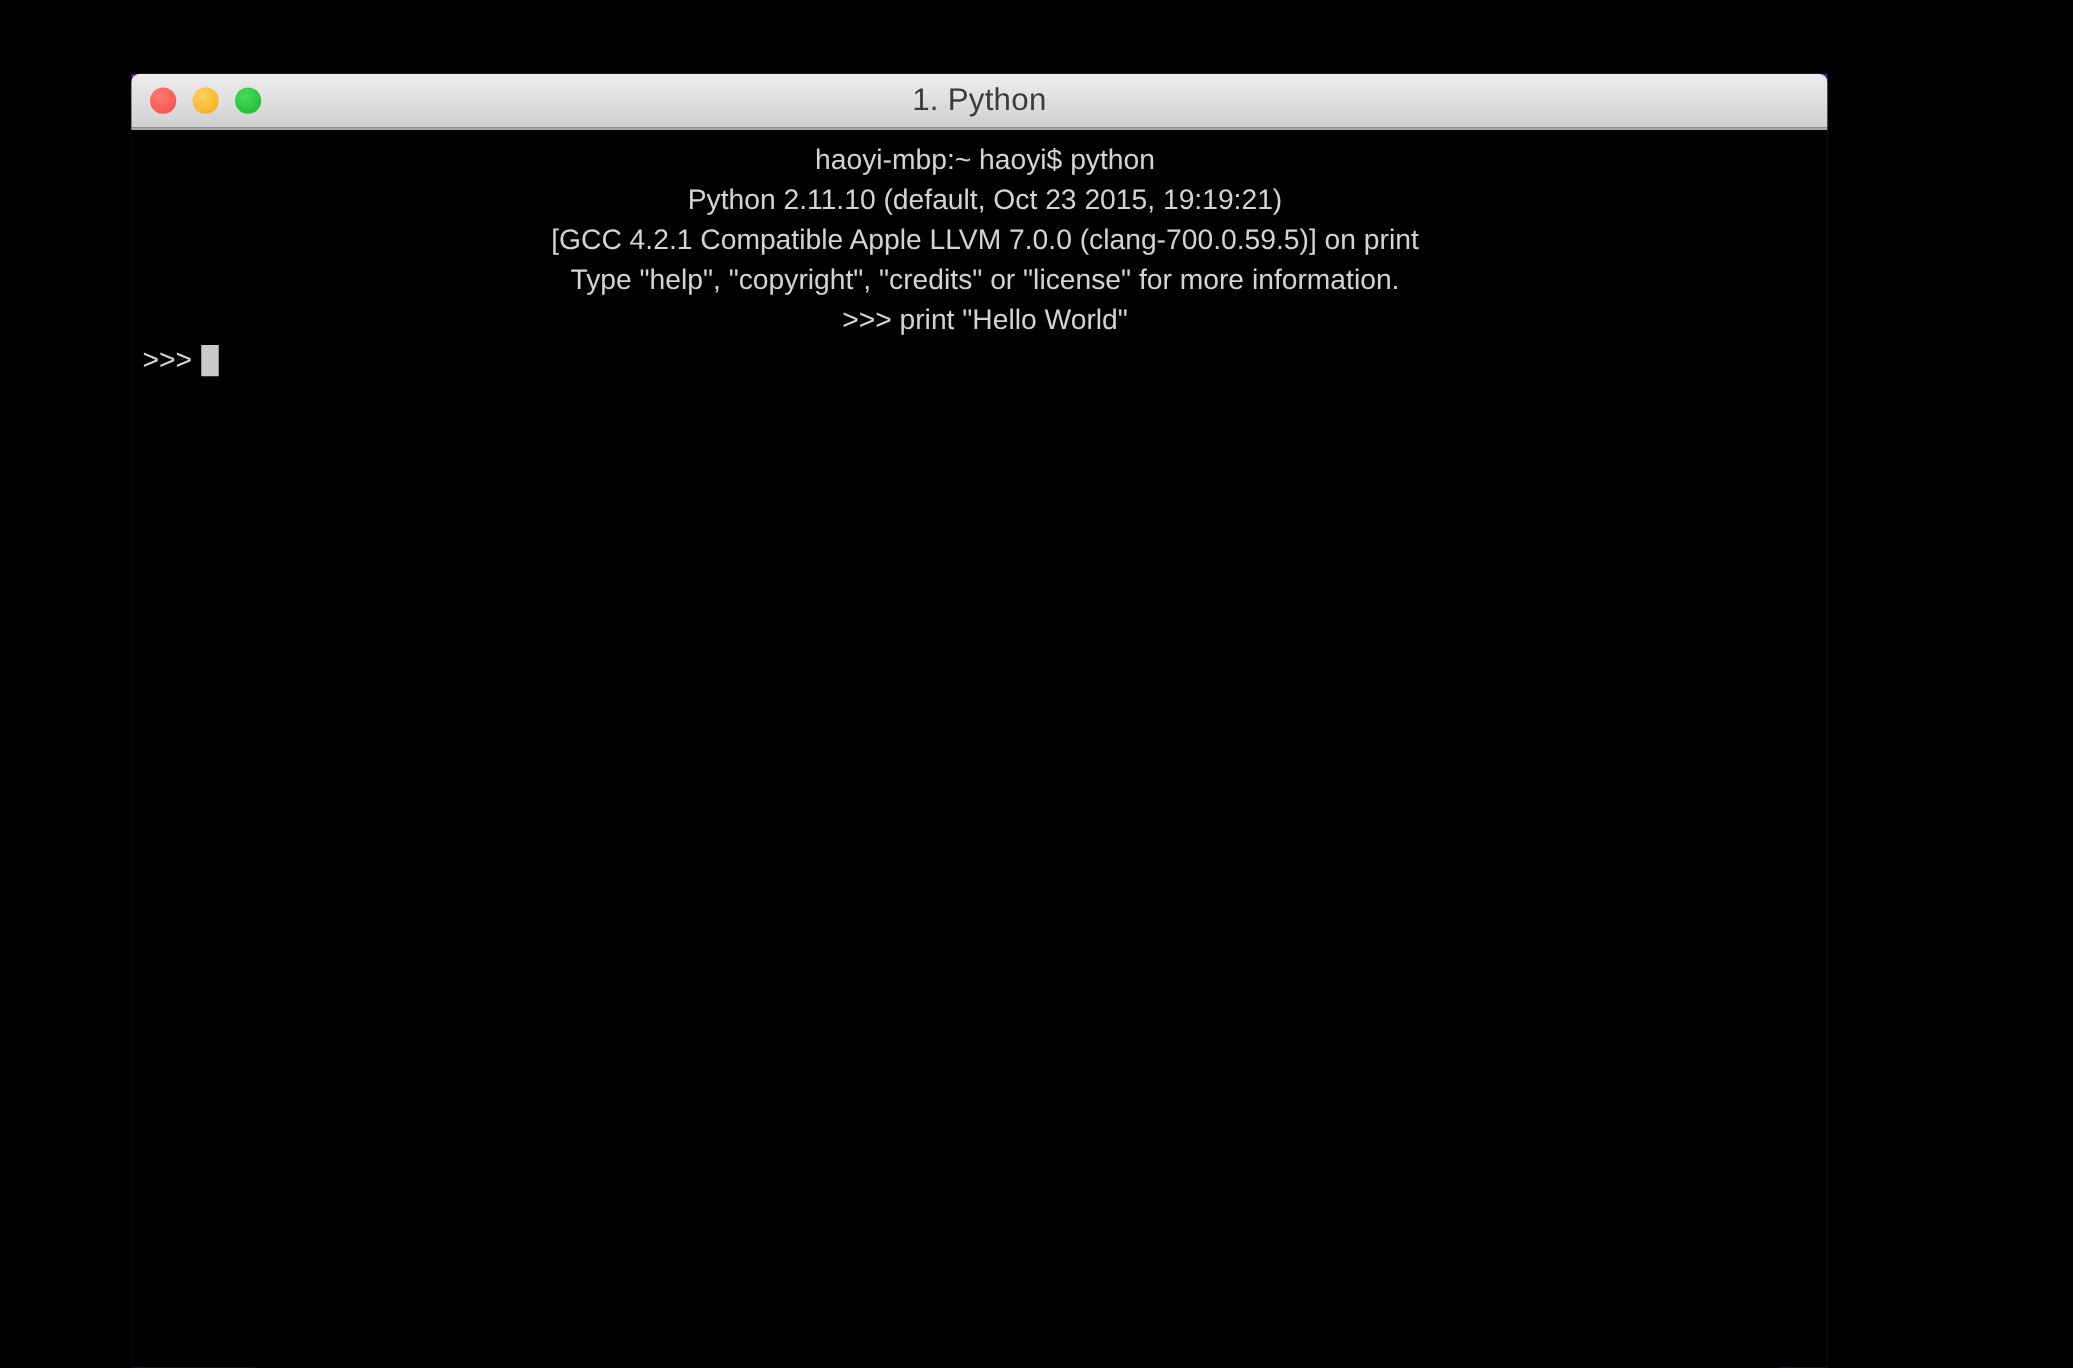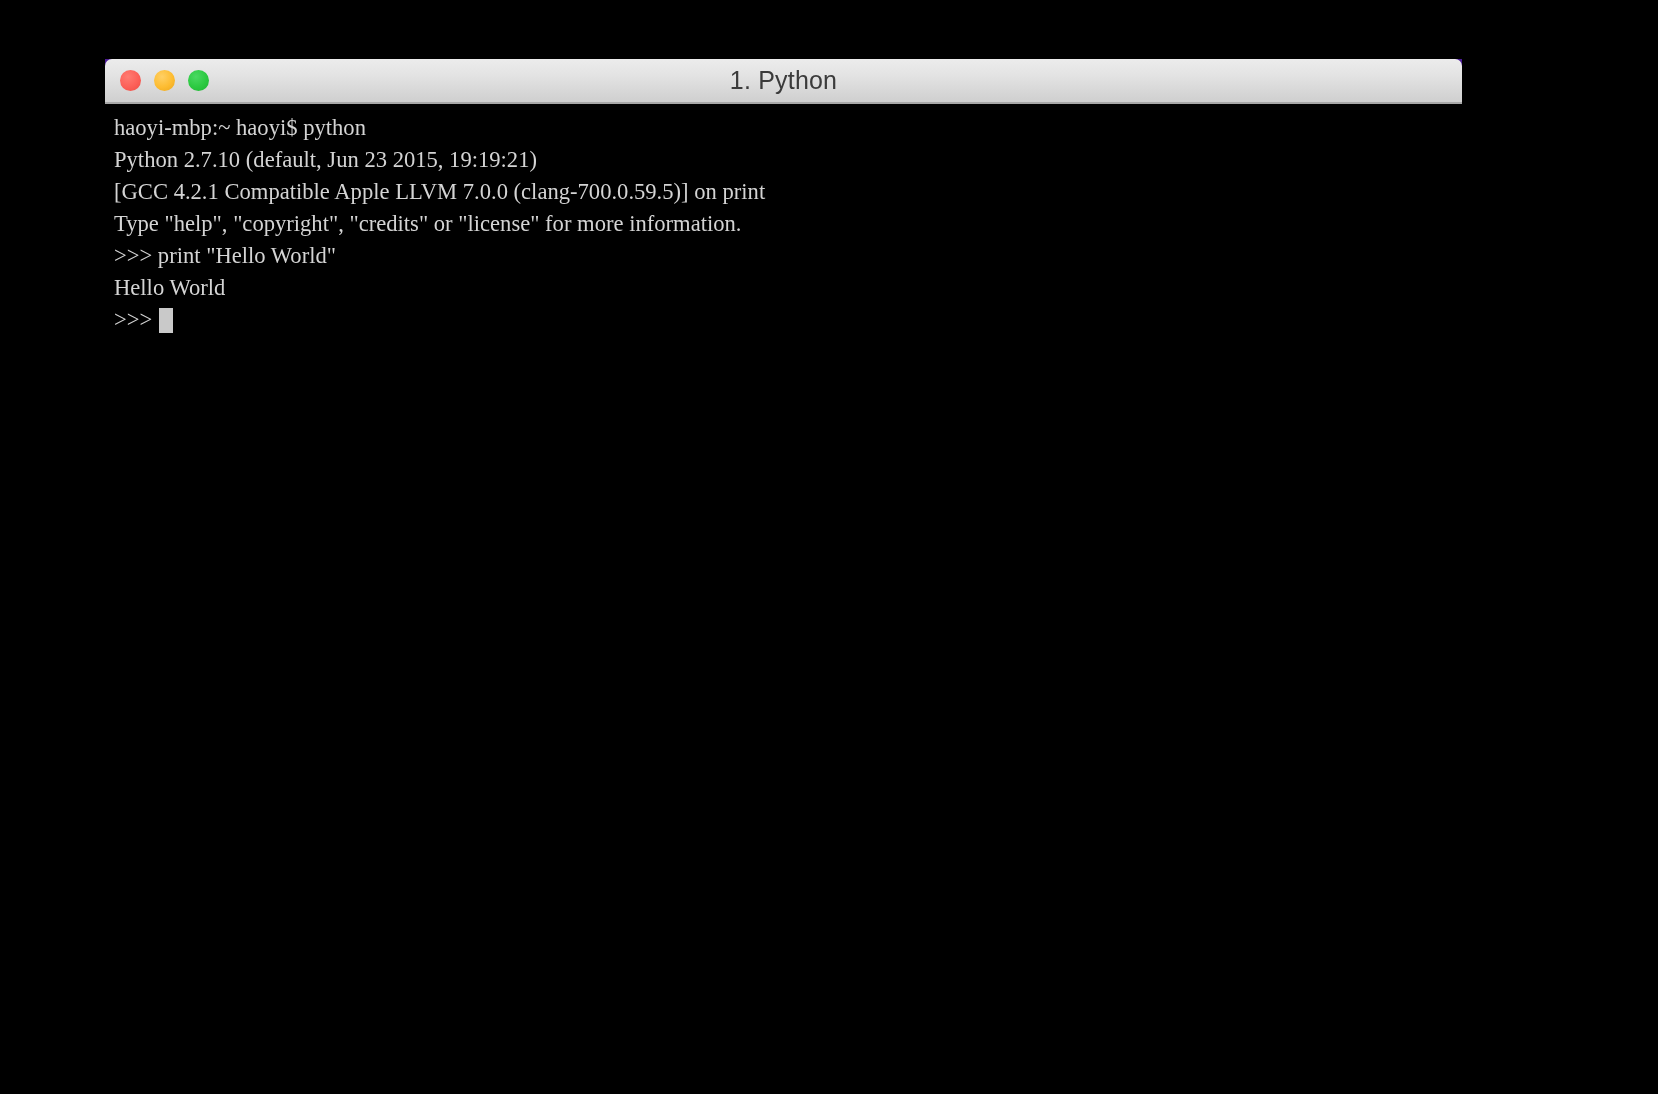--- a/index.html
+++ b/index.html
@@ -83,27 +83,28 @@
     left: 0;
     top: 45px;
     width: 100%;
     height: 990px;
     background: #000000;
     padding: 8px 0 0 9px;
     box-sizing: border-box;
   }
 
   .term-line {
-    font-family: Liberation Serif, serif;
+    font-family: Liberation Sans, sans-serif;
     font-size: 22.6px;
     line-height: 32px;
     color: #d4d4d4;
     white-space: pre;
     letter-spacing: 0px;
     height: 32px;
+    text-align: center;
   }
 
   .cursor-line {
     display: flex;
     align-items: center;
     height: 32px;
   }
   .cursor-block {
     display: inline-block;
     width: 14px;
@@ -126,24 +127,23 @@
         <span class="traffic-light tl-close"></span>
         <span class="traffic-light tl-min"></span>
         <span class="traffic-light tl-max"></span>
       </div>
 
       <div id="window-title">1. Python</div>
     </div>
 
     <div id="terminal-body">
       <div class="term-line">haoyi-mbp:~ haoyi$ python</div>
-      <div class="term-line">Python 2.7.10 (default, Jun 23 2015, 19:19:21)</div>
+      <div class="term-line">Python 2.11.10 (default, Oct 23 2015, 19:19:21)</div>
       <div class="term-line">[GCC 4.2.1 Compatible Apple LLVM 7.0.0 (clang-700.0.59.5)] on print</div>
       <div class="term-line">Type "help", "copyright", "credits" or "license" for more information.</div>
       <div class="term-line">&gt;&gt;&gt; print "Hello World"</div>
-      <div class="term-line">Hello World</div>
       <div class="term-line cursor-line">
         <span>&gt;&gt;&gt; </span><span class="cursor-block"></span>
       </div>
     </div>
 
   </div>
 </div>
 
 </body></html>

